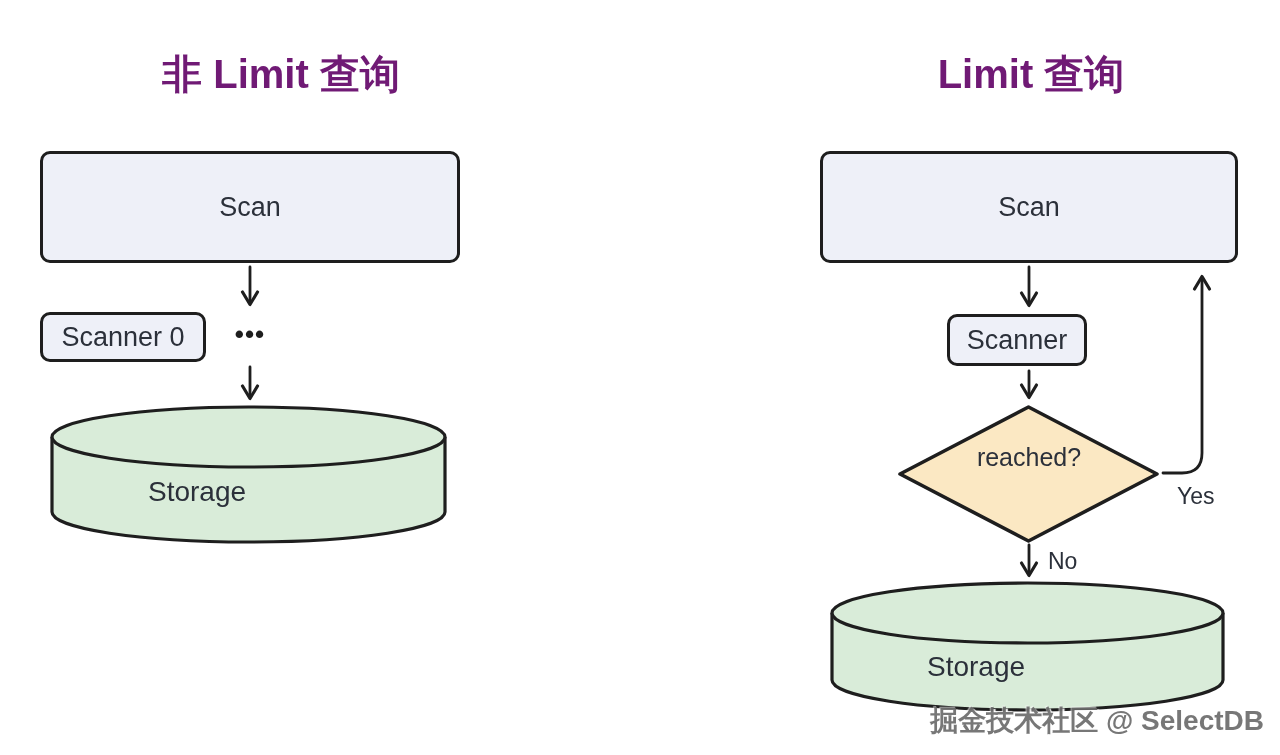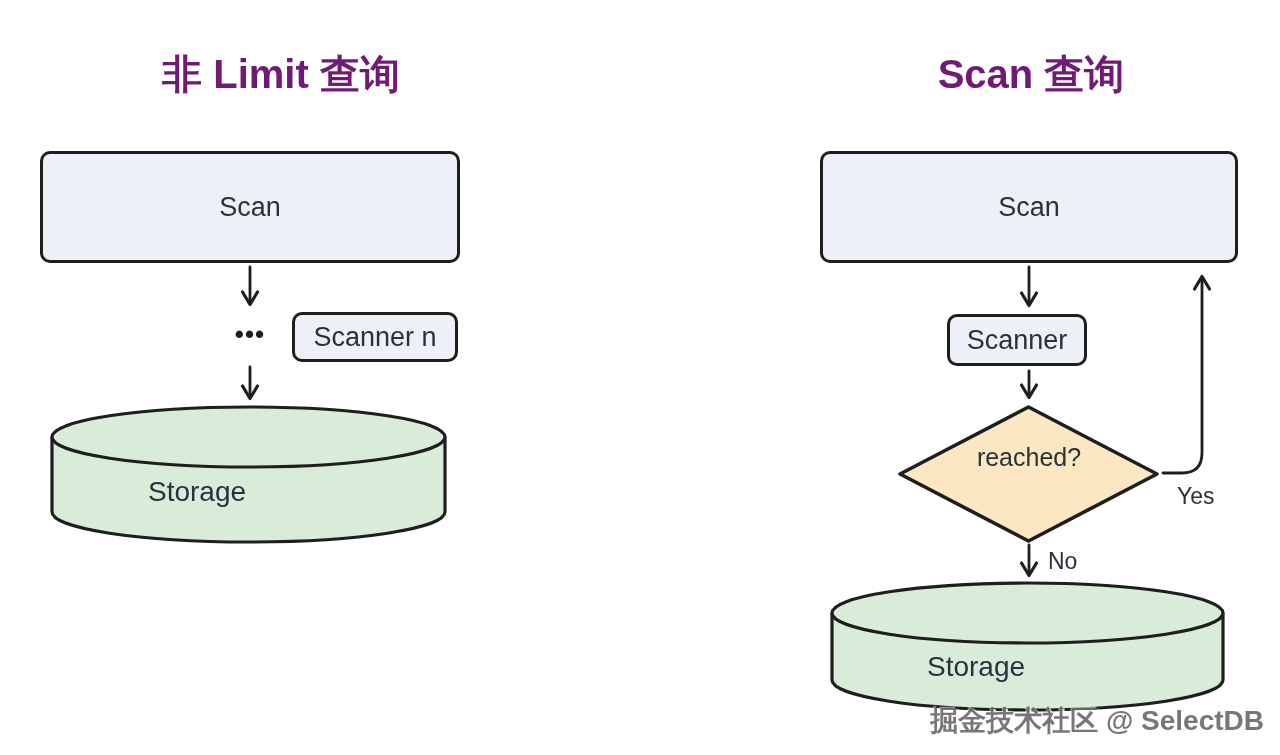--- a/index.html
+++ b/index.html
@@ -71,28 +71,28 @@
     <polygon class="diamond" points="1028.5,407 1157,474 1028.5,541 900,474"></polygon>
 
     <path class="cyl" d="M832,613 L832,680 A195.5,30 0 0 0 1223,680 L1223,613"></path>
     <ellipse class="cyl" cx="1027.5" cy="613" rx="195.5" ry="30"></ellipse>
   </svg>
 
   <div class="title" style="left:281px;top:47px;">非 Limit 查询</div>
 
   <div class="node" style="left:40px;top:151px;width:420px;height:112px;">Scan</div>
 
+  <div class="node" style="left:40px;top:312px;width:166px;height:50px;">Scanner 0</div>
 
   <div class="dots">•••</div>
 
-  <div class="node" style="left:292px;top:312px;width:166px;height:50px;">Scanner n</div>
 
   <div class="label storage-label" style="left:148px;top:476px;">Storage</div>
 
-  <div class="title" style="left:1031px;top:47px;">Scan 查询</div>
+  <div class="title" style="left:1031px;top:47px;">Limit 查询</div>
 
   <div class="node" style="left:820px;top:151px;width:418px;height:112px;">Scan</div>
 
   <div class="node" style="left:947px;top:314px;width:140px;height:52px;">Scanner</div>
 
   <div class="decision-text">
     <span>reached?</span>
   </div>
 
   <div class="label edge-label" style="left:1177px;top:483px;">Yes</div>

